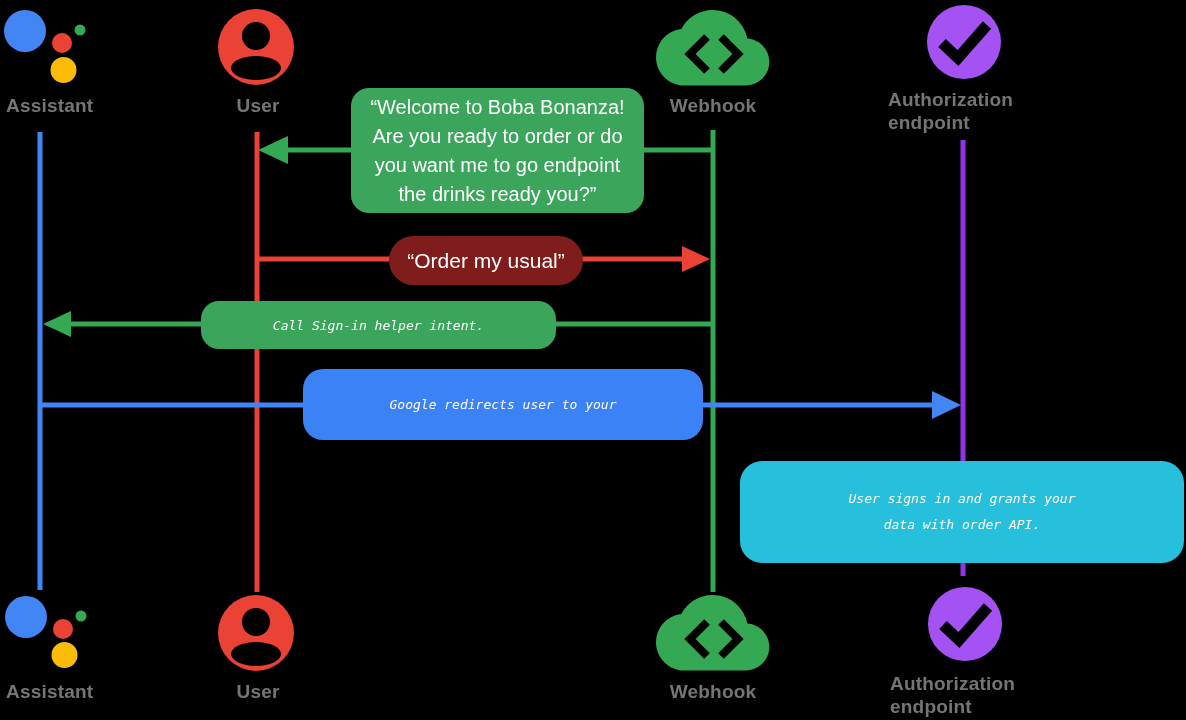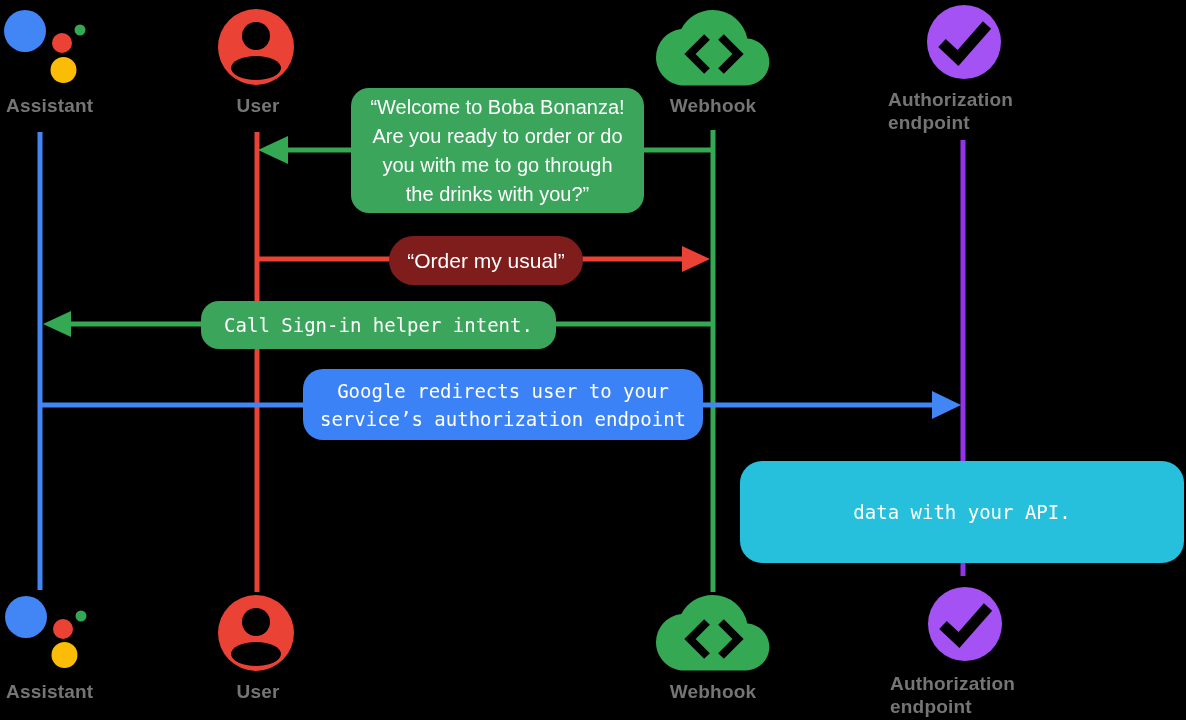--- a/index.html
+++ b/index.html
@@ -3,21 +3,21 @@
 <meta charset="utf-8">
 <style>
   html,body{margin:0;padding:0;background:#000;width:1186px;height:720px;overflow:hidden;}
   #stage{position:relative;width:1182px;height:720px;background:#000;font-family:"Liberation Sans",sans-serif;border-radius:16px;}
   #lines-layer{position:absolute;left:0;top:0;width:1186px;height:720px;}
   .actor-label{position:absolute;color:#757575;font-size:19px;font-weight:bold;letter-spacing:.2px;white-space:nowrap;}
   .centered{transform:translateX(-50%);text-align:left;}
   .two-line{white-space:normal;width:150px;line-height:23px;}
   .bubble{position:absolute;display:flex;flex-direction:column;justify-content:center;align-items:center;color:#fff;text-align:center;box-sizing:border-box;}
   .speech{font-family:"Liberation Sans",sans-serif;font-size:20px;line-height:29px;}
-  .code{font-family:"DejaVu Sans Mono",monospace;font-size:19px;text-align:right;}
+  .code{font-family:"DejaVu Sans Mono",monospace;font-style:italic;font-size:13px;text-align:right;}
   .bubble span{display:block;white-space:nowrap;}
   #bubble-welcome{left:344px;top:88px;width:293px;height:125px;background:#3BA55C;border-radius:18px;margin-left:7px;}
   #bubble-order{left:389px;top:236px;width:194px;height:49px;background:#7f1d1d;border-radius:25px;font-size:21px;}
   #bubble-signin{left:201px;top:301px;width:355px;height:48px;background:#3BA55C;border-radius:18px;}
   #bubble-redirect{left:303px;top:369px;width:400px;height:71px;background:#3b82f6;border-radius:20px;line-height:28px;}
   #bubble-note{left:740px;top:461px;width:444px;height:102px;background:#26BFDC;border-radius:22px;line-height:26px;}
 </style>
 </head>
 <body>
 
@@ -102,34 +102,34 @@
   <div class="actor-label centered" style="left:258px;top:681px;">User</div>
   <div class="actor-label centered" style="left:713px;top:681px;">Webhook</div>
   <div class="actor-label centered two-line" style="left:965px;top:672px;">
     <span>Authorization</span>
     <span>endpoint</span>
   </div>
 
   <div id="bubble-welcome" class="bubble speech">
     <span>“Welcome to Boba Bonanza!</span>
     <span>Are you ready to order or do</span>
-    <span>you with me to go through</span>
-    <span>the drinks with you?”</span>
+    <span>you want me to go endpoint</span>
+    <span>the drinks ready you?”</span>
   </div>
 
   <div id="bubble-order" class="bubble speech">
     <span>“Order my usual”</span>
   </div>
 
   <div id="bubble-signin" class="bubble code">
     <span>Call Sign-in helper intent.</span>
   </div>
 
   <div id="bubble-redirect" class="bubble code">
     <span>Google redirects user to your</span>
-    <span>service’s authorization endpoint</span>
   </div>
 
   <div id="bubble-note" class="bubble code">
-    <span>data with your API.</span>
+    <span>User signs in and grants your</span>
+    <span>data with order API.</span>
   </div>
 
 </div>
 
 </body></html>

